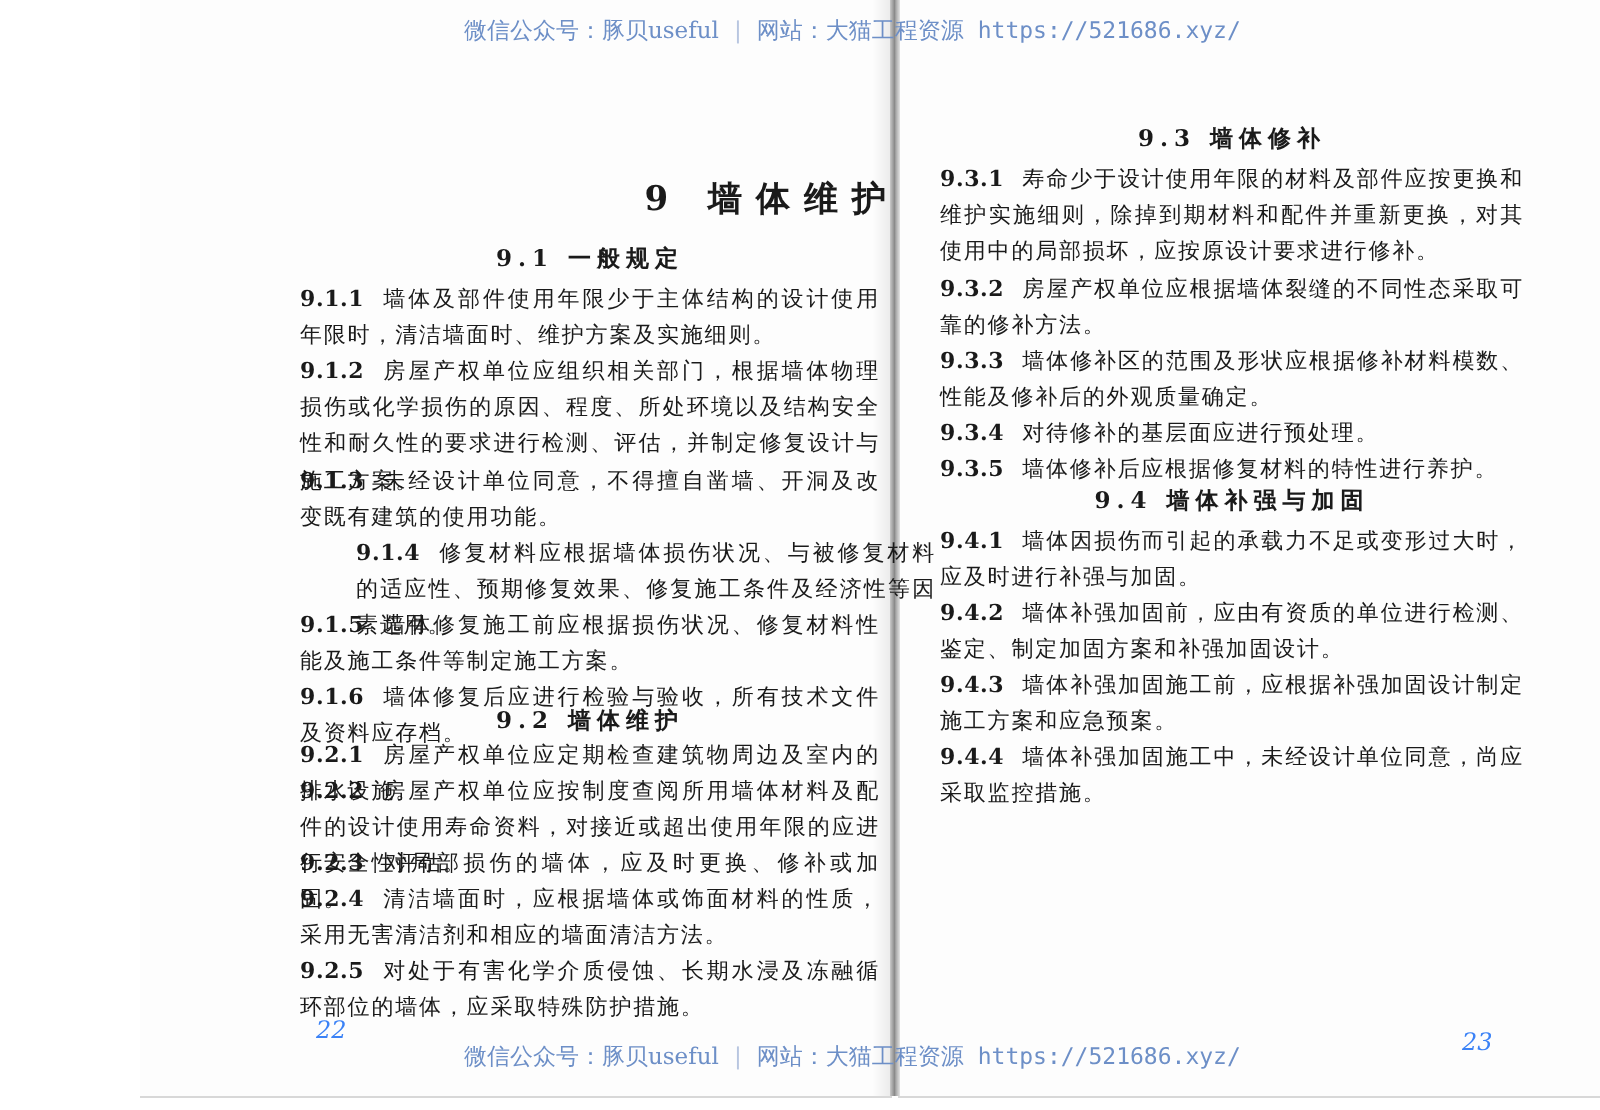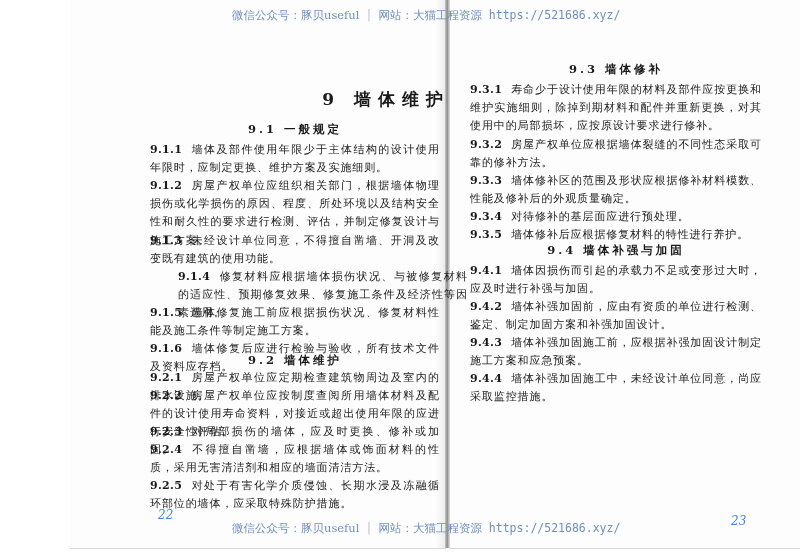--- a/index.html
+++ b/index.html
@@ -120,21 +120,21 @@
   <div class="watermark wm-top">
     <span class="wm-cn">微信公众号：豚贝useful</span><span class="wm-sep">|</span><span class="wm-cn">网站：大猫工程资源</span>
     <span>https://521686.xyz/</span>
   </div>
 
   <div class="chapter-title">9  墙体维护</div>
 
   <div class="section-title" style="left:150px;width:290px;top:122px;">9.1  一般规定</div>
 
   <div class="clause left-col" style="top:141px;">
-    <span class="num">9.1.1</span><span>墙体及部件使用年限少于主体结构的设计使用年限时，应制定更换、维护方案及实施细则。</span>
+    <span class="num">9.1.1</span><span>墙体及部件使用年限少于主体结构的设计使用年限时，清洁墙面时、维护方案及实施细则。</span>
   </div>
   <div class="clause left-col" style="top:177px;">
     <span class="num">9.1.2</span><span>房屋产权单位应组织相关部门，根据墙体物理损伤或化学损伤的原因、程度、所处环境以及结构安全性和耐久性的要求进行检测、评估，并制定修复设计与施工方案。</span>
   </div>
   <div class="clause left-col" style="top:232px;">
     <span class="num">9.1.3</span><span>未经设计单位同意，不得擅自凿墙、开洞及改变既有建筑的使用功能。</span>
   </div>
   <div class="clause left-col" style="top:268px;margin-left:28px;">
     <span class="num">9.1.4</span><span>修复材料应根据墙体损伤状况、与被修复材料的适应性、预期修复效果、修复施工条件及经济性等因素选用。</span>
   </div>
@@ -150,21 +150,21 @@
   <div class="clause left-col" style="top:369px;">
     <span class="num">9.2.1</span><span>房屋产权单位应定期检查建筑物周边及室内的排水设施。</span>
   </div>
   <div class="clause left-col" style="top:387px;">
     <span class="num">9.2.2</span><span>房屋产权单位应按制度查阅所用墙体材料及配件的设计使用寿命资料，对接近或超出使用年限的应进行安全性评估。</span>
   </div>
   <div class="clause left-col" style="top:423px;">
     <span class="num">9.2.3</span><span>对局部损伤的墙体，应及时更换、修补或加固。</span>
   </div>
   <div class="clause left-col" style="top:441px;">
-    <span class="num">9.2.4</span><span>不得擅自凿墙，应根据墙体或饰面材料的性质，采用无害清洁剂和相应的墙面清洁方法。</span>
+    <span class="num">9.2.4</span><span>清洁墙面时，应根据墙体或饰面材料的性质，采用无害清洁剂和相应的墙面清洁方法。</span>
   </div>
   <div class="clause left-col" style="top:477px;">
     <span class="num">9.2.5</span><span>对处于有害化学介质侵蚀、长期水浸及冻融循环部位的墙体，应采取特殊防护措施。</span>
   </div>
 
   <div class="page-number" style="left:158px;top:508px;">22</div>
 
   <div class="section-title" style="left:470px;width:292px;top:62px;">9.3  墙体修补</div>
 
   <div class="clause right-col" style="top:81px;">

